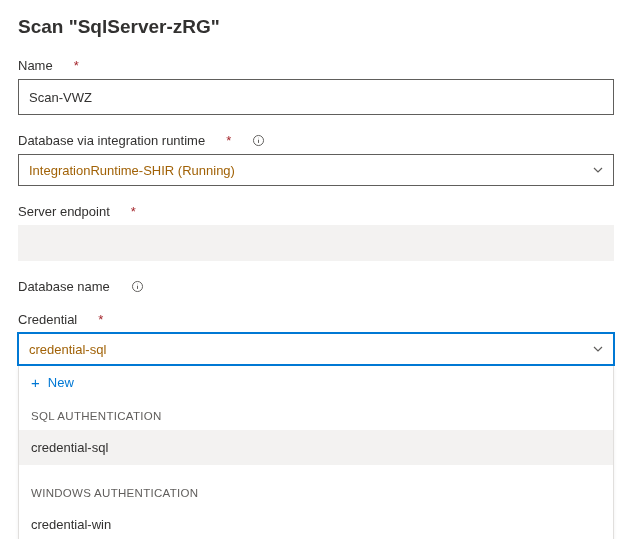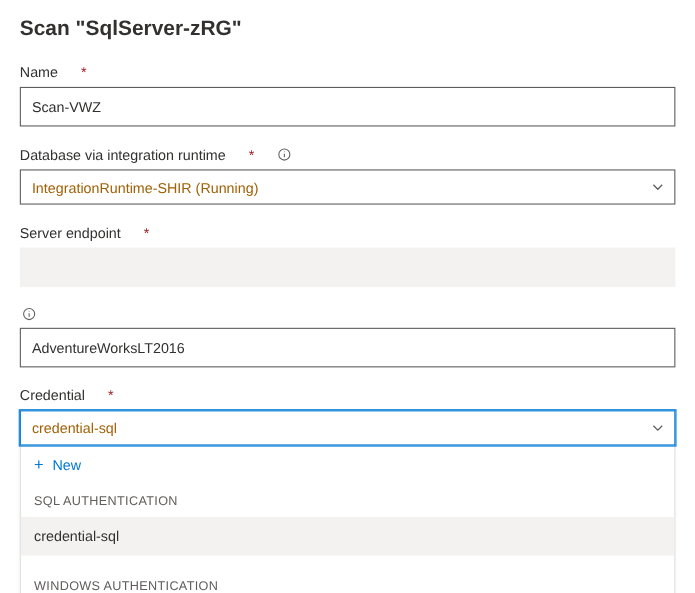--- a/index.html
+++ b/index.html
@@ -170,29 +170,29 @@
 <div class="field">
   <div class="field-label">
     <span>Server endpoint</span>
     <span class="required">*</span>
   </div>
   <input class="text-input readonly" type="text" readonly="" value="" style="">
 </div>
 
 <div class="field">
   <div class="field-label">
+    <span>Database name</span>
     <span class="info-icon">
       <svg viewBox="0 0 16 16" fill="none" stroke="currentColor" stroke-width="1.2">
         <circle cx="8" cy="8" r="6.2"></circle>
           <line x1="8" y1="7" x2="8" y2="11"></line>
           <circle cx="8" cy="4.8" r="0.5" fill="currentColor" stroke="none"></circle>
       </svg>
     </span>
   </div>
-  <input class="text-input" type="text" value="AdventureWorksLT2016" style="">
 </div>
 
 <div class="field" style="margin-bottom:0;">
   <div class="field-label">
     <span>Credential</span>
     <span class="required">*</span>
   </div>
   <div class="select-wrap">
     <button class="select-input focused">
       <span>credential-sql</span>

